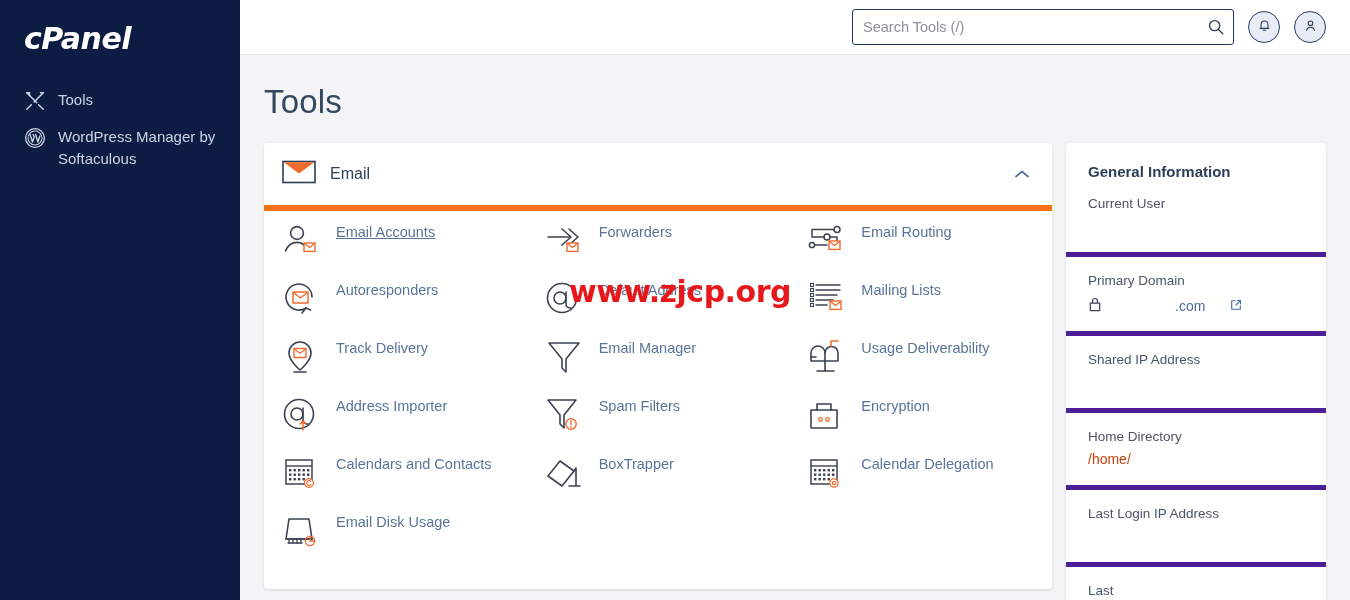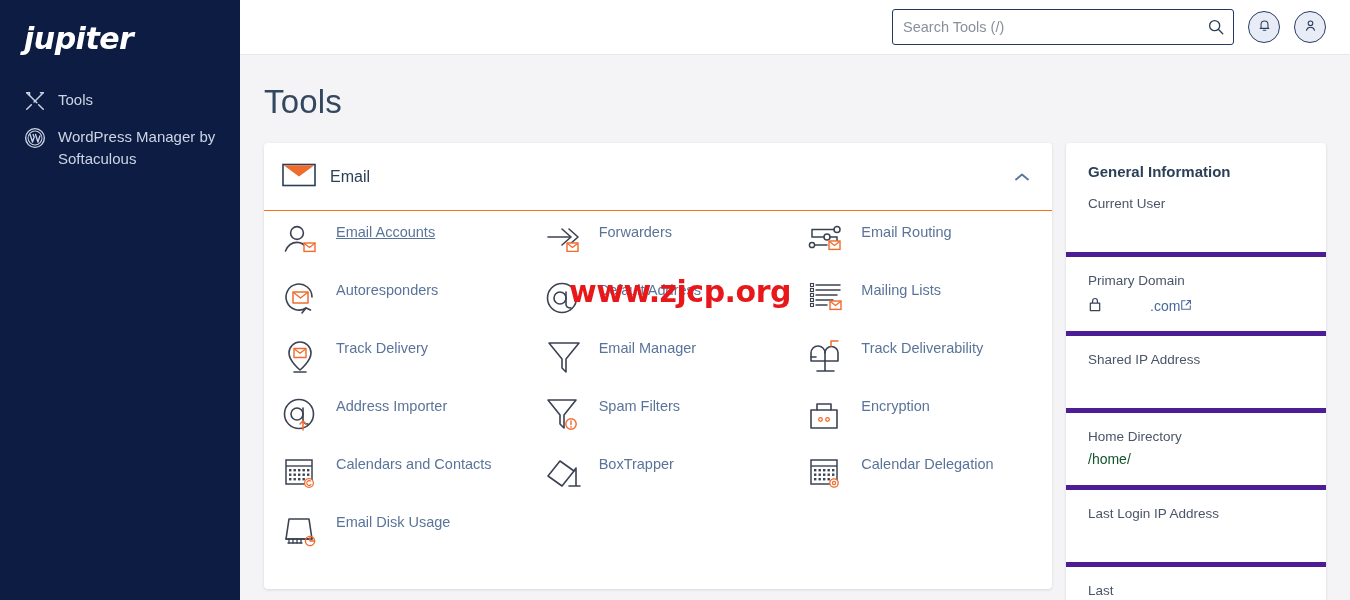--- a/index.html
+++ b/index.html
@@ -45,21 +45,21 @@
   .main { flex: 1; height: 600px; display: flex; flex-direction: column; background: #f4f4f6; }
 
   .topbar {
     height: 55px; flex: 0 0 55px;
     background: #ffffff;
     border-bottom: 1px solid #e6e7eb;
     display: flex; align-items: center; justify-content: flex-end;
     padding-right: 24px; gap: 14px;
   }
   .search-wrap {
-    position: relative; width: 342px; height: 36px;
+    position: relative; width: 382px; height: 36px;
   }
   .search-input {
     width: 100%; height: 36px;
     border: 1px solid #233863;
     border-radius: 3px;
     padding: 0 34px 0 10px;
     font-size: 14.5px;
     color: #2a2f3a;
     font-family: "Liberation Sans", sans-serif;
     background: #fff;
@@ -95,21 +95,21 @@
   .card {
     background: #fff;
     border-radius: 4px;
     box-shadow: 0 1px 3px rgba(30,40,70,0.13);
   }
 
   .sec-head {
     display: flex; align-items: center;
     height: 68px;
     padding: 0 22px 0 18px;
-    border-bottom: 1px solid #f97316;
+    border-bottom: 6px solid #f97316;
     cursor: pointer;
   }
   .sec-head .sec-ico { flex: 0 0 34px; height: 30px; display:block; }
   .sec-title { font-size: 16px; color: #2b3f57; margin-left: 14px; flex: 1; }
   .chev { flex: 0 0 16px; }
 
   .grid {
     display: grid;
     grid-template-columns: 1fr 1fr 1fr;
     padding: 12px 0 18px 0;
@@ -131,22 +131,22 @@
   .tool.hovered .tool-label { text-decoration: underline; }
 
   
   .info-title {
     font-size: 15px; font-weight: 700; color: #2b3f57;
     padding: 20px 18px 0 22px;
   }
   .info-row { padding: 14px 22px 14px 22px; border-bottom: 5px solid #4c1d95; }
   .info-row:first-of-type { padding-top: 12px; }
   .info-label { font-size: 13.5px; color: #4a5568; line-height: 20px; }
-  .info-value { font-size: 14px; color: #14532d; line-height: 24px; min-height: 24px; }
-  .domain-line { display: flex; align-items: center; gap: 0; margin-top: 4px; min-height: 22px; }
+  .info-value { font-size: 14px; color: #c2410c; line-height: 24px; min-height: 24px; }
+  .domain-line { display: flex; align-items: center; gap: 25px; margin-top: 4px; min-height: 22px; }
   .domain-name { color: #4a6a9c; font-size: 14px; margin-left: 48px; }
   .sel-wrap { position: relative; margin-top: 8px; }
   .theme-select {
     width: 204px; height: 32px;
     background: #f5f6fa;
     border: 1px solid #dfe2ea;
     border-radius: 3px;
     font-size: 14px; color: #2b3f57;
     padding: 0 26px 0 9px;
     font-family: "Liberation Sans", sans-serif;
@@ -167,21 +167,21 @@
     pointer-events: none;
     z-index: 50;
   }
 </style>
 </head>
 <body>
 
 <div class="app">
 
   <aside class="sidebar">
-    <div class="logo">jupiter</div>
+    <div class="logo">cPanel</div>
 
     <nav class="nav">
 
       <div class="nav-item">
         <span class="nav-ico">
           <svg width="22" height="22" viewBox="0 0 24 24" fill="none" stroke="#ccd4e4" stroke-width="1.6" stroke-linecap="round">
             <path d="M3 3 L14 14 M16 16 L21 21"></path>
             <path d="M21 3 L11 13"></path>
             <path d="M3 21 L8 16"></path>
             <path d="M3 3 L6 3 L6 6"></path>
@@ -370,21 +370,21 @@
               <a class="tool">
                 <span class="t-ico">
                   <svg width="40" height="36" viewBox="0 0 40 36" fill="none" stroke="#3b4252" stroke-width="1.6" stroke-linecap="round" stroke-linejoin="round">
                     <path d="M4 22 V14 a7 7 0 0 1 14 0 v8 Z"></path>
                     <path d="M4 18 H9"></path>
                     <path d="M18 22 H31 V14 a6.5 6.5 0 0 0 -13 0"></path>
                     <path d="M18 22 V32 M10 32 H27"></path>
                     <path d="M24 7 V2 H31" stroke="#ef6c2e" stroke-width="1.5"></path>
                   </svg>
                 </span>
-                <span class="tool-label">Track Deliverability</span>
+                <span class="tool-label">Usage Deliverability</span>
               </a>
 
               <a class="tool">
                 <span class="t-ico">
                   <svg width="40" height="36" viewBox="0 0 40 36" fill="none" stroke="#3b4252" stroke-width="1.6" stroke-linecap="round">
                     <circle cx="17" cy="17" r="14.5"></circle>
                     <circle cx="15" cy="17" r="6"></circle>
                     <path d="M21 11 V23 q0 4 5 4"></path>
                     <path d="M21 33 V24 M18 27 L21 24 L24 27" stroke="#ef6c2e" stroke-width="1.5" stroke-linejoin="round"></path>
                   </svg>

